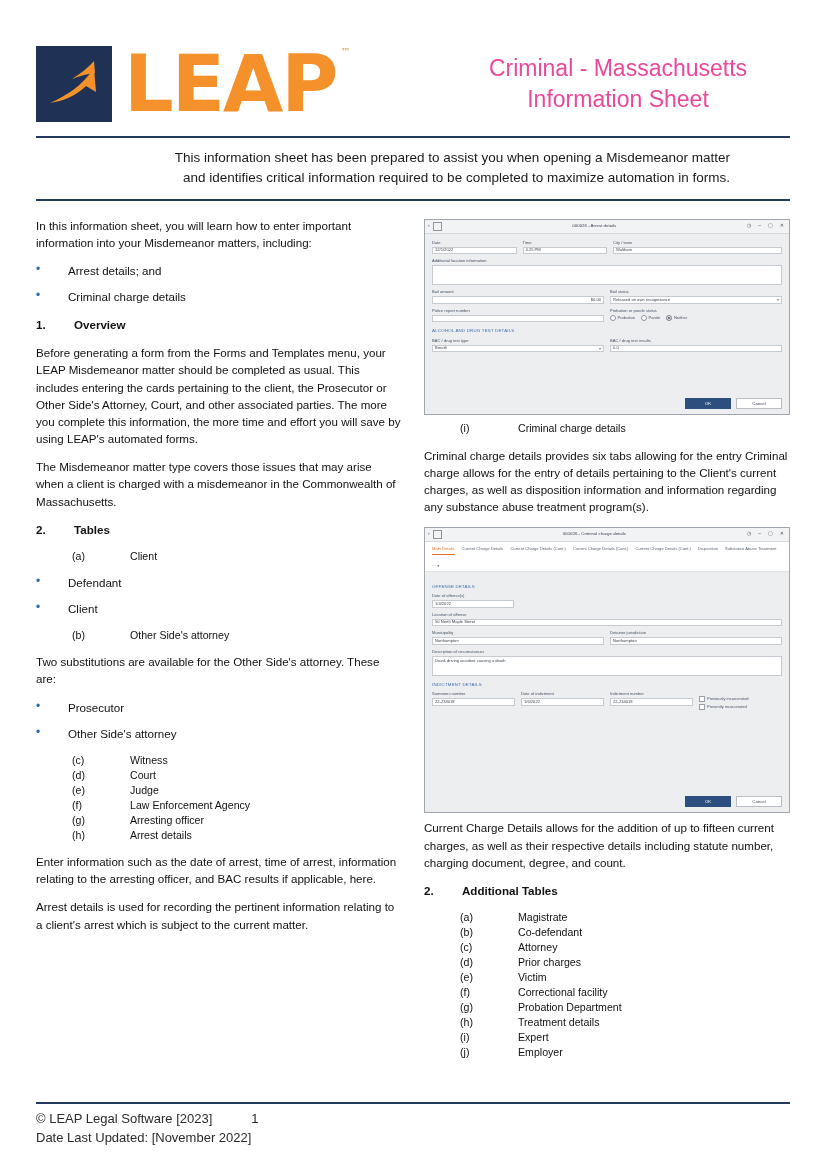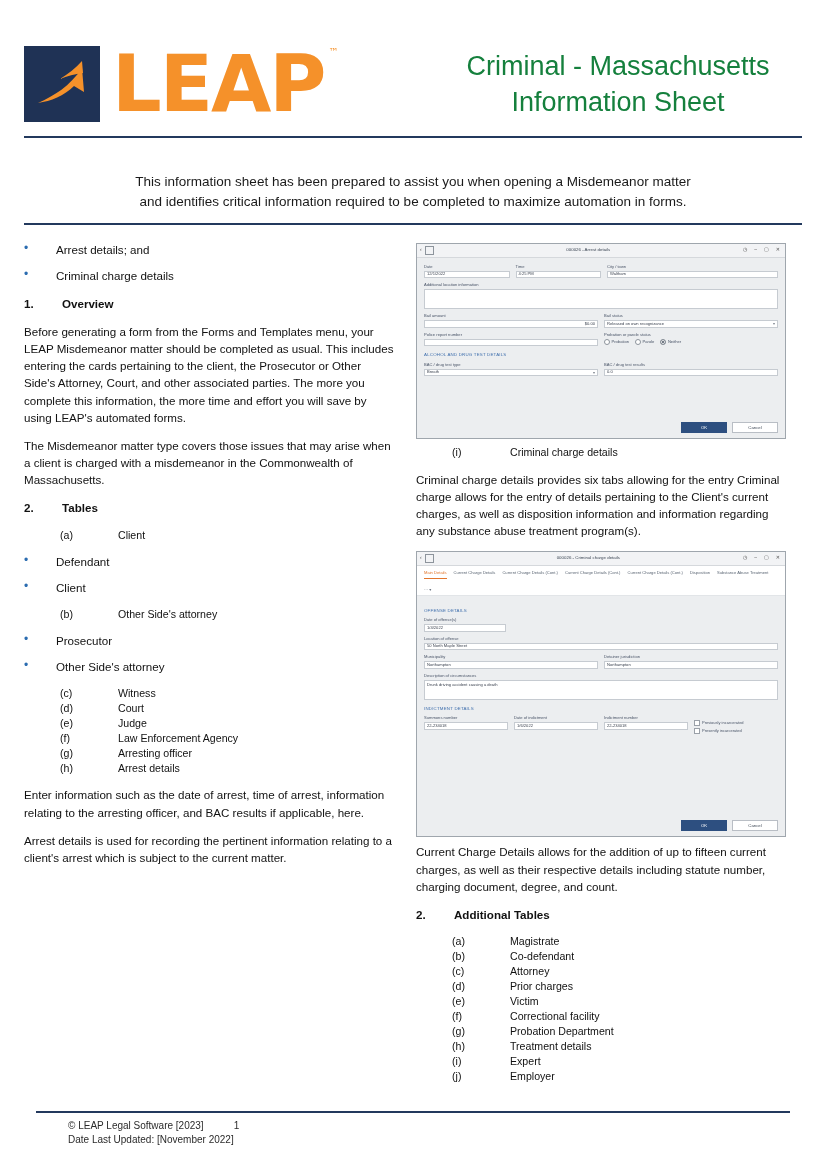--- a/index.html
+++ b/index.html
@@ -14,21 +14,21 @@
     color: #000000;
     position: relative;
     overflow: hidden;
   }
 
   .page {
     position: relative;
     width: 826px;
     height: 1169px;
     box-sizing: border-box;
-    padding: 0 24px;
+    padding: 0 36px;
     border-radius: 11px;
   }
 
   
   .header {
     display: flex;
     align-items: center;
     padding-top: 36px;
     height: 96px;
   }
@@ -59,43 +59,42 @@
     position: absolute;
     top: 2px;
     right: -12px;
     font-size: 10px;
     font-weight: 400;
     color: #f5912a;
   }
   .doc-title {
     flex: 1;
     text-align: center;
-    font-size: 27px;
+    font-size: 23px;
     line-height: 1.35;
-    color: #15803d;
+    color: #ec4899;
     font-weight: 400;
     padding-left: 10px;
   }
   .doc-title div { white-space: nowrap; }
 
   .rule-top {
     border-top: 2px solid #23395d;
     margin-top: 4px;
   }
   .rule-bottom {
     border-top: 2px solid #23395d;
   }
 
   .subtitle {
-    text-align: center;
+    text-align: right;
     font-size: 13.5px;
     line-height: 1.5;
     color: #1a1a1a;
     padding: 10px 60px 10px 60px;
-    margin-top: 24px;
   }
 
   
   .columns {
     display: flex;
     gap: 22px;
     margin-top: 16px;
   }
   .col {
     width: 370px;
@@ -251,24 +250,23 @@
     position: absolute;
     left: 36px;
     right: 36px;
     bottom: 22px;
   }
   .footer .rule { border-top: 2px solid #23395d; margin-bottom: 6px; }
   .footer-inner {
     display: flex;
     justify-content: flex-start;
     align-items: flex-start;
-    font-size: 10px;
+    font-size: 13px;
     color: #2b2b2b;
     line-height: 1.42;
-    margin-left: 32px;
   }
 </style>
 </head>
 <body>
 
 <div class="page">
 
   <div class="header">
     <div class="logo-wrap">
       <div class="logo-mark">
@@ -295,20 +293,21 @@
     <div>This information sheet has been prepared to assist you when opening a Misdemeanor matter</div>
     <div>and identifies critical information required to be completed to maximize automation in forms.</div>
   </div>
 
   <div class="rule-bottom"></div>
 
   <div class="columns">
 
     <div class="col">
 
+      <p>In this information sheet, you will learn how to enter important information into your Misdemeanor matters, including:</p>
 
       <ul class="bullets">
         <li>
           <span class="b">•</span>
           <span>Arrest details; and</span>
         </li>
         <li>
           <span class="b">•</span>
           <span>Criminal charge details</span>
         </li>
@@ -346,20 +345,21 @@
         </li>
       </ul>
 
       <ul class="sublist">
         <li>
           <span class="lbl">(b)</span>
           <span>Other Side's attorney</span>
         </li>
       </ul>
 
+      <p>Two substitutions are available for the Other Side's attorney. These are:</p>
 
       <ul class="bullets">
         <li>
           <span class="b">•</span>
           <span>Prosecutor</span>
         </li>
         <li>
           <span class="b">•</span>
           <span>Other Side's attorney</span>
         </li>

